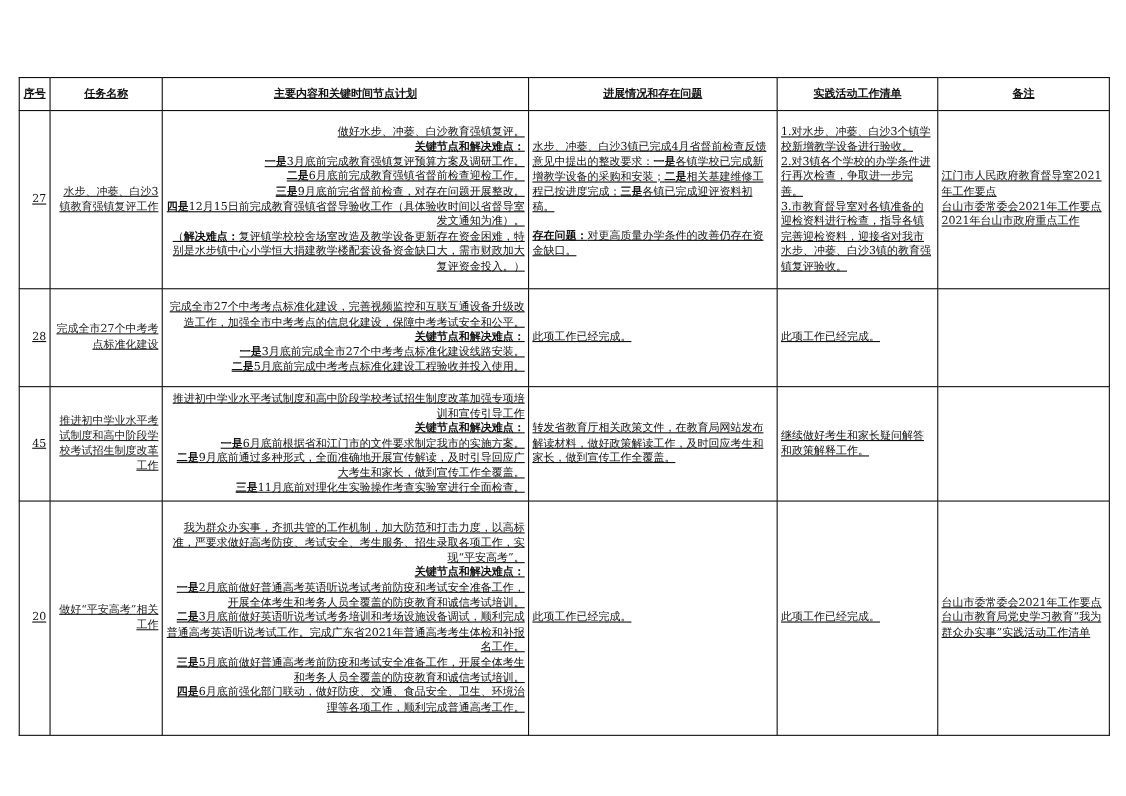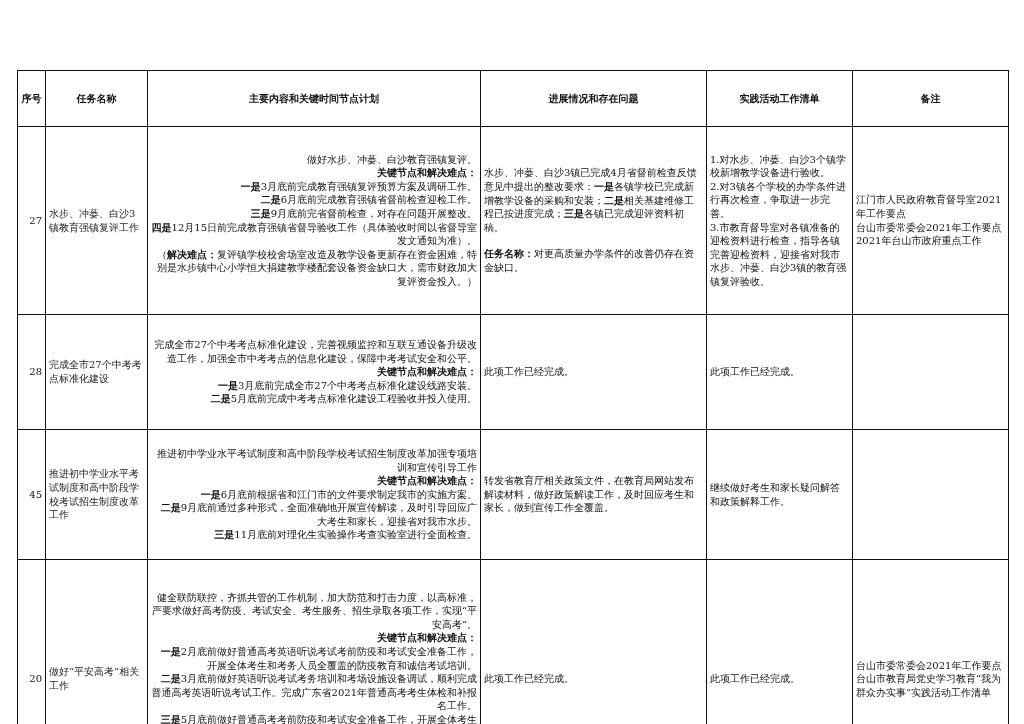--- a/index.html
+++ b/index.html
@@ -1,28 +1,28 @@
 <!DOCTYPE html>
 <html><head>
 <meta charset="utf-8">
 <style>
   html, body { margin:0; padding:0; background:#ffffff; }
   body { width:1024px; height:724px; position:relative; overflow:hidden;
          font-family:"DejaVu Serif", "Liberation Serif", serif; color:#111; }
   table.main { position:absolute; left:17px; top:70px; border-collapse:collapse;
                table-layout:fixed; width:991px; }
-  table.main td, table.main th { border:1.5px solid #111; padding:14px 3px; vertical-align:middle;
-               font-size:10px; line-height:13.6px; }
+  table.main td, table.main th { border:1.5px solid #111; padding:1px 3px; vertical-align:middle;
+               font-size:10px; line-height:13.6px;text-decoration:underline; }
   th { font-family:"DejaVu Sans", "Liberation Sans", sans-serif; font-weight:bold; font-size:10px;
        text-align:center; height:27px; }
   th.seq { font-size:10px; line-height:11px; padding:0; }
   td.section { text-align:center; font-family:"DejaVu Sans","Liberation Sans",sans-serif;
                font-size:14px; height:17px; padding:0 0 0 0; letter-spacing:0.5px; }
   td.num { text-align:right; font-size:10px; padding:0; }
-  td.name { text-align:left; font-size:10px; line-height:13.5px; padding:0 4px; color:#222; }
+  td.name { text-align:right; font-size:10px; line-height:13.5px; padding:0 4px; color:#222; }
   td.content { text-align:right; }
   td.content p, td.progress p, td.next p, td.note p { margin:0; }
   b { font-weight:bold; }
   .gap { height:13px; }
   tr.r27 td { height:159px; }
   tr.r28 td { height:86px; }
   tr.r29 td { height:101px; }
   tr.r30 td { height:210px; }
 </style>
 </head>
@@ -57,21 +57,21 @@
         <p><b>关键节点和解决难点：</b></p>
         <p><b>一是</b><span>3月底前完成教育强镇复评预算方案及调研工作。</span></p>
         <p><b>二是</b><span>6月底前完成教育强镇省督前检查迎检工作。</span></p>
         <p><b>三是</b><span>9月底前完省督前检查，对存在问题开展整改。</span></p>
         <p><b>四是</b><span>12月15日前完成教育强镇省督导验收工作（具体验收时间以省督导室发文通知为准）。</span></p>
         <p><span>（</span><b>解决难点：</b><span>复评镇学校校舍场室改造及教学设备更新存在资金困难，特别是水步镇中心小学恒大捐建教学楼配套设备资金缺口大，需市财政加大复评资金投入。）</span></p>
       </td>
       <td class="progress">
         <p><span>水步、冲蒌、白沙3镇已完成4月省督前检查反馈意见中提出的整改要求：</span><b>一是</b><span>各镇学校已完成新增教学设备的采购和安装；</span><b>二是</b><span>相关基建维修工程已按进度完成；</span><b>三是</b><span>各镇已完成迎评资料初稿。</span></p>
         <div class="gap"></div>
-        <p><b>任务名称：</b><span>对更高质量办学条件的改善仍存在资金缺口。</span></p>
+        <p><b>存在问题：</b><span>对更高质量办学条件的改善仍存在资金缺口。</span></p>
       </td>
       <td class="next">
         <p>1.对水步、冲蒌、白沙3个镇学校新增教学设备进行验收。</p>
         <p>2.对3镇各个学校的办学条件进行再次检查，争取进一步完善。</p>
         <p>3.市教育督导室对各镇准备的迎检资料进行检查，指导各镇完善迎检资料，迎接省对我市水步、冲蒌、白沙3镇的教育强镇复评验收。</p>
       </td>
       <td class="note">
         <p>江门市人民政府教育督导室2021年工作要点</p>
         <p>台山市委常委会2021年工作要点</p>
         <p>2021年台山市政府重点工作</p>
@@ -92,33 +92,33 @@
       <td class="note"></td>
     </tr>
 
     <tr class="r29">
       <td class="num">45</td>
       <td class="name">推进初中学业水平考试制度和高中阶段学校考试招生制度改革工作</td>
       <td class="content">
         <p>推进初中学业水平考试制度和高中阶段学校考试招生制度改革加强专项培训和宣传引导工作</p>
         <p><b>关键节点和解决难点：</b></p>
         <p><b>一是</b><span>6月底前根据省和江门市的文件要求制定我市的实施方案。</span></p>
-        <p><b>二是</b><span>9月底前通过多种形式，全面准确地开展宣传解读，及时引导回应广大考生和家长，迎接省对我市水步。</span></p>
+        <p><b>二是</b><span>9月底前通过多种形式，全面准确地开展宣传解读，及时引导回应广大考生和家长，做到宣传工作全覆盖。</span></p>
         <p><b>三是</b><span>11月底前对理化生实验操作考查实验室进行全面检查。</span></p>
       </td>
       <td class="progress">转发省教育厅相关政策文件，在教育局网站发布解读材料，做好政策解读工作，及时回应考生和家长，做到宣传工作全覆盖。</td>
       <td class="next">继续做好考生和家长疑问解答和政策解释工作。</td>
       <td class="note"></td>
     </tr>
 
     <tr class="r30">
       <td class="num">20</td>
       <td class="name">做好“平安高考”相关工作</td>
       <td class="content">
-        <p>健全联防联控，齐抓共管的工作机制，加大防范和打击力度，以高标准，严要求做好高考防疫、考试安全、考生服务、招生录取各项工作，实现“平安高考”。</p>
+        <p>我为群众办实事，齐抓共管的工作机制，加大防范和打击力度，以高标准，严要求做好高考防疫、考试安全、考生服务、招生录取各项工作，实现“平安高考”。</p>
         <p><b>关键节点和解决难点：</b></p>
         <p><b>一是</b><span>2月底前做好普通高考英语听说考试考前防疫和考试安全准备工作，开展全体考生和考务人员全覆盖的防疫教育和诚信考试培训。</span></p>
         <p><b>二是</b><span>3月底前做好英语听说考试考务培训和考场设施设备调试，顺利完成普通高考英语听说考试工作。完成广东省2021年普通高考考生体检和补报名工作。</span></p>
         <p><b>三是</b><span>5月底前做好普通高考考前防疫和考试安全准备工作，开展全体考生和考务人员全覆盖的防疫教育和诚信考试培训。</span></p>
         <p><b>四是</b><span>6月底前强化部门联动，做好防疫、交通、食品安全、卫生、环境治理等各项工作，顺利完成普通高考工作。</span></p>
       </td>
       <td class="progress">此项工作已经完成。</td>
       <td class="next">此项工作已经完成。</td>
       <td class="note">
         <p>台山市委常委会2021年工作要点</p>

